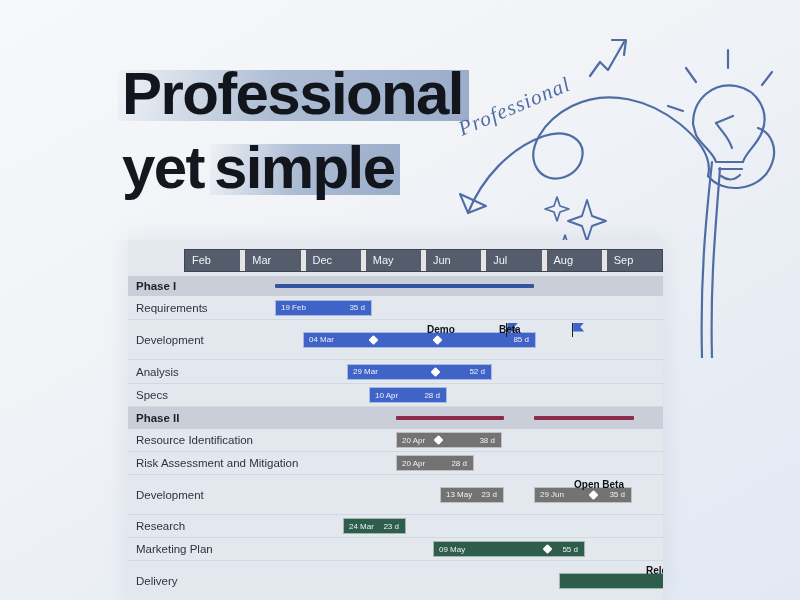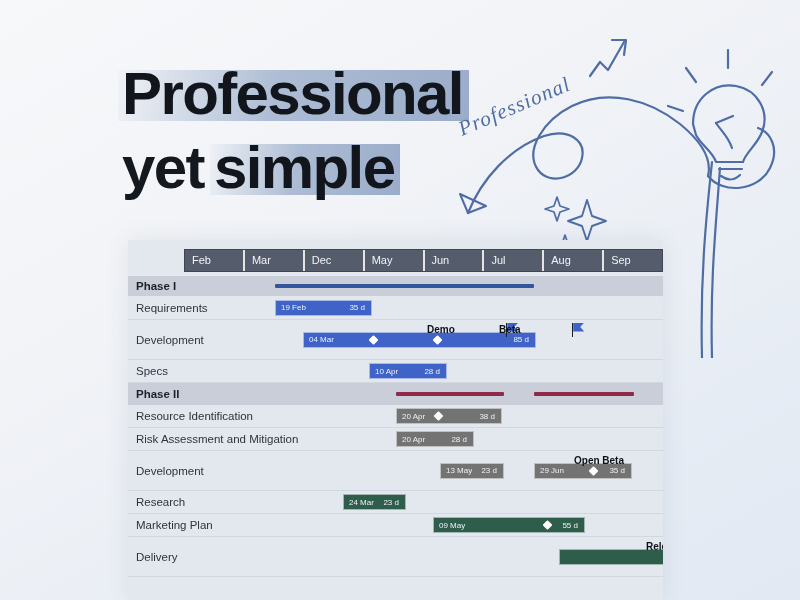--- a/index.html
+++ b/index.html
@@ -56,21 +56,21 @@
   #timeline {
     position: absolute;
     left: 56px; top: 9px;
     width: 479px; height: 23px;
     display: flex;
     background: #555c6c;
     border: 1px solid #3e4553;
   }
   .tl-cell {
     flex: 1 1 0;
-    border-right: 2px solid #e5e5e5;
+    border-right: 5px solid #e5e5e5;
     color: #f2f4f8;
     font-size: 11px;
     line-height: 21px;
     padding-left: 7px;
     overflow: hidden;
   }
   .tl-cell:last-child { border-right: none; }
 
   
   #rows { position: absolute; left: 0; top: 36px; right: 0; bottom: 0; }
@@ -263,20 +263,28 @@
         </div>
         <div class="flag" style="left: 299px;">
           <span class="f-label">Demo</span>
           <span class="f-glyph" style="--fc: #4063c8;"></span>
         </div>
         <div class="flag" style="left: 371px;">
           <span class="f-label">Beta</span>
           <span class="f-glyph" style="--fc: #4063c8;"></span>
         </div>
       </div>
+      <div class="row" style="height: 24px;">
+        <div class="row-label">Analysis</div>
+        <div class="bar blue" style="left: 219px; width: 145px;">
+          <span class="b-start">29 Mar</span>
+          <span class="b-dur">52 d</span>
+          <span class="b-dia" style="left: 84px;"></span>
+        </div>
+      </div>
       <div class="row" style="height: 23px;">
         <div class="row-label">Specs</div>
         <div class="bar blue" style="left: 241px; width: 78px;">
           <span class="b-start">10 Apr</span>
           <span class="b-dur">28 d</span>
         </div>
       </div>
       <div class="row phase" style="height: 22px;">
         <div class="row-label">Phase II</div>
         <div class="sumline maroon" style="left: 268px; width: 108px;"></div>

